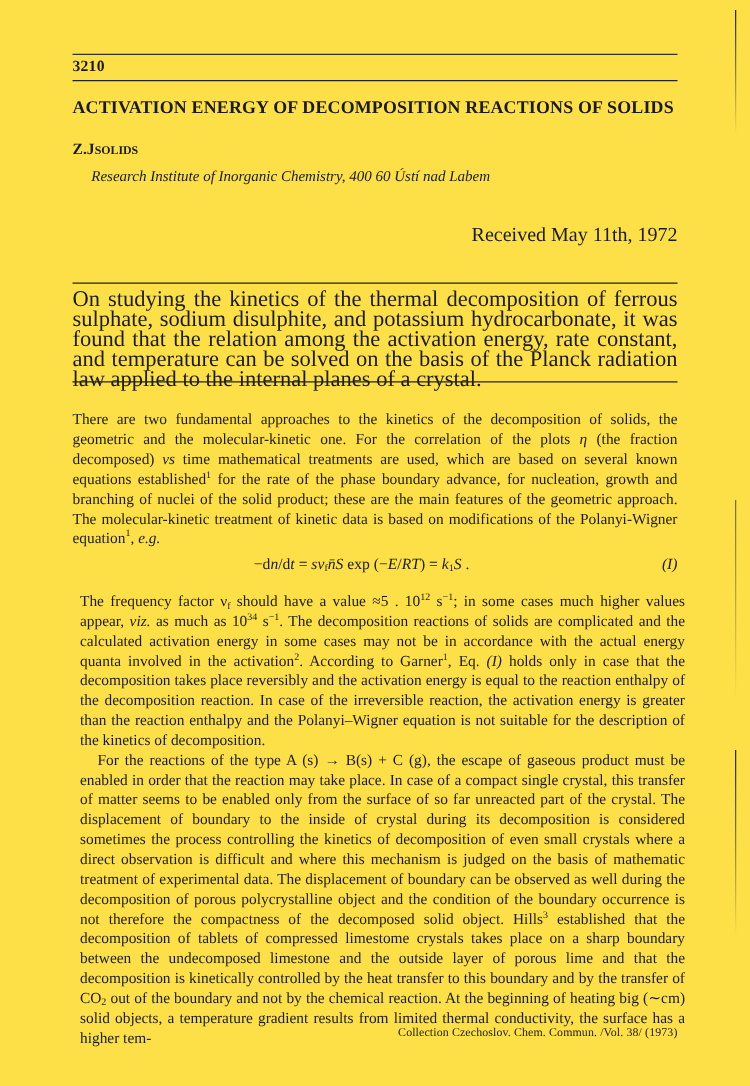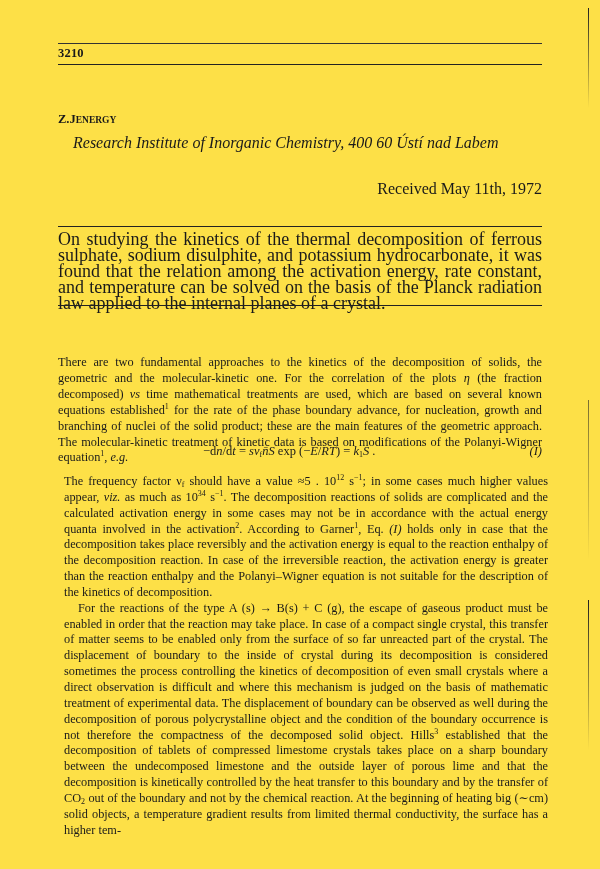--- a/index.html
+++ b/index.html
@@ -59,41 +59,41 @@
       top: 112px;
       font-weight: bold;
       font-size: 12.5px;
     }
     .author .sc { font-size: 9.5px; }
     .affiliation {
       position: absolute;
       left: 73px;
       top: 134px;
       font-style: italic;
-      font-size: 16px;
+      font-size: 12px;
     }
     .received {
       position: absolute;
       right: 58px;
       top: 180px;
       font-size: 16px;
     }
     .abstract {
       position: absolute;
       left: 58px;
       top: 231px;
       width: 484px;
       font-size: 18px;
       line-height: 16px;
       text-align: justify;
     }
     .body-text {
       position: absolute;
       left: 58px;
-      top: 355px;
+      top: 328px;
       width: 484px;
       font-size: 12.3px;
       line-height: 15.9px;
       text-align: justify;
       hyphens: none;
     }
     .body-text p { margin: 0; }
     .equation {
       position: absolute;
       left: 203px;
@@ -131,22 +131,23 @@
 <div class="page">
 
   <div class="scan-edge" style="top:8px;height:100px;"></div>
   <div class="scan-edge" style="top:400px;height:160px;opacity:0.6;"></div>
   <div class="scan-edge" style="top:600px;height:150px;"></div>
 
   <div class="rule thin" style="top:43px;"></div>
   <div class="page-number">3210</div>
   <div class="rule" style="top:64px;"></div>
 
+  <div class="title">ACTIVATION ENERGY OF DECOMPOSITION REACTIONS OF SOLIDS</div>
 
-  <div class="author"><span>Z.J</span><span class="sc">ENERGY</span></div>
+  <div class="author"><span>Z.J</span><span class="sc">SOLIDS</span></div>
 
   <div class="affiliation">Research Institute of Inorganic Chemistry, 400 60 Ústí nad Labem</div>
 
   <div class="received">Received May 11th, 1972</div>
 
   <div class="rule" style="top:226px;"></div>
   <div class="abstract">On studying the kinetics of the thermal decomposition of ferrous sulphate, sodium disulphite, and potassium hydrocarbonate, it was found that the relation among the activation energy, rate constant, and temperature can be solved on the basis of the Planck radiation law applied to the internal planes of a crystal.</div>
   <div class="rule" style="top:305px;"></div>
 
   <div class="body-text">
@@ -156,14 +157,15 @@
   <div class="equation">
     <span><span>−d</span><i>n</i><span>/d</span><i>t</i><span> = </span><i>s</i><i>ν</i><sub>f</sub><i>n̄</i><i>S</i><span> exp (−</span><i>E</i><span>/</span><i>RT</i><span>) = </span><i>k</i><sub>1</sub><i>S</i><span> .</span></span>
     <span class="eq-label">(I)</span>
   </div>
 
   <div class="body2">
     <p><span>The frequency factor ν</span><sub>f</sub><span> should have a value ≈5 . 10</span><sup>12</sup><span> s</span><sup>−1</sup><span>; in some cases much higher values appear, </span><i>viz.</i><span> as much as 10</span><sup>34</sup><span> s</span><sup>−1</sup><span>. The decomposition reactions of solids are complicated and the calculated activation energy in some cases may not be in accordance with the actual energy quanta involved in the activation</span><sup>2</sup><span>. According to Garner</span><sup>1</sup><span>, Eq. </span><i>(I)</i><span> holds only in case that the decomposition takes place reversibly and the activation energy is equal to the reaction enthalpy of the decomposition reaction. In case of the irreversible reaction, the activation energy is greater than the reaction enthalpy and the Polanyi–Wigner equation is not suitable for the description of the kinetics of decomposition.</span></p>
     <p class="indent"><span>For the reactions of the type A (s) → B(s) + C (g), the escape of gaseous product must be enabled in order that the reaction may take place. In case of a compact single crystal, this transfer of matter seems to be enabled only from the surface of so far unreacted part of the crystal. The displacement of boundary to the inside of crystal during its decomposition is considered sometimes the process controlling the kinetics of decomposition of even small crystals where a direct observation is difficult and where this mechanism is judged on the basis of mathematic treatment of experimental data. The displacement of boundary can be observed as well during the decomposition of porous polycrystalline object and the condition of the boundary occurrence is not therefore the compactness of the decomposed solid object. Hills</span><sup>3</sup><span> established that the decomposition of tablets of compressed limestome crystals takes place on a sharp boundary between the undecomposed limestone and the outside layer of porous lime and that the decomposition is kinetically controlled by the heat transfer to this boundary and by the transfer of CO</span><sub>2</sub><span> out of the boundary and not by the chemical reaction. At the beginning of heating big (∼cm) solid objects, a temperature gradient results from limited thermal conductivity, the surface has a higher tem-</span></p>
   </div>
 
+  <div class="footer">Collection Czechoslov. Chem. Commun. /Vol. 38/ (1973)</div>
 
 </div>
 
 </body></html>

